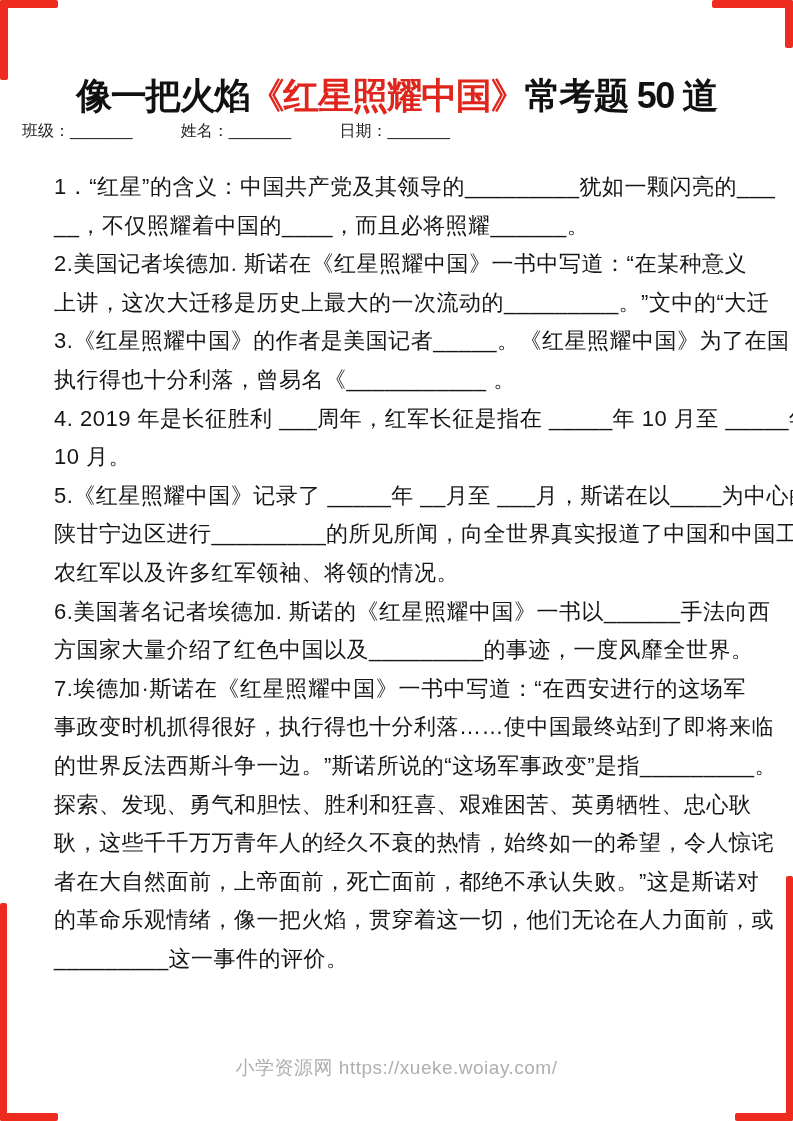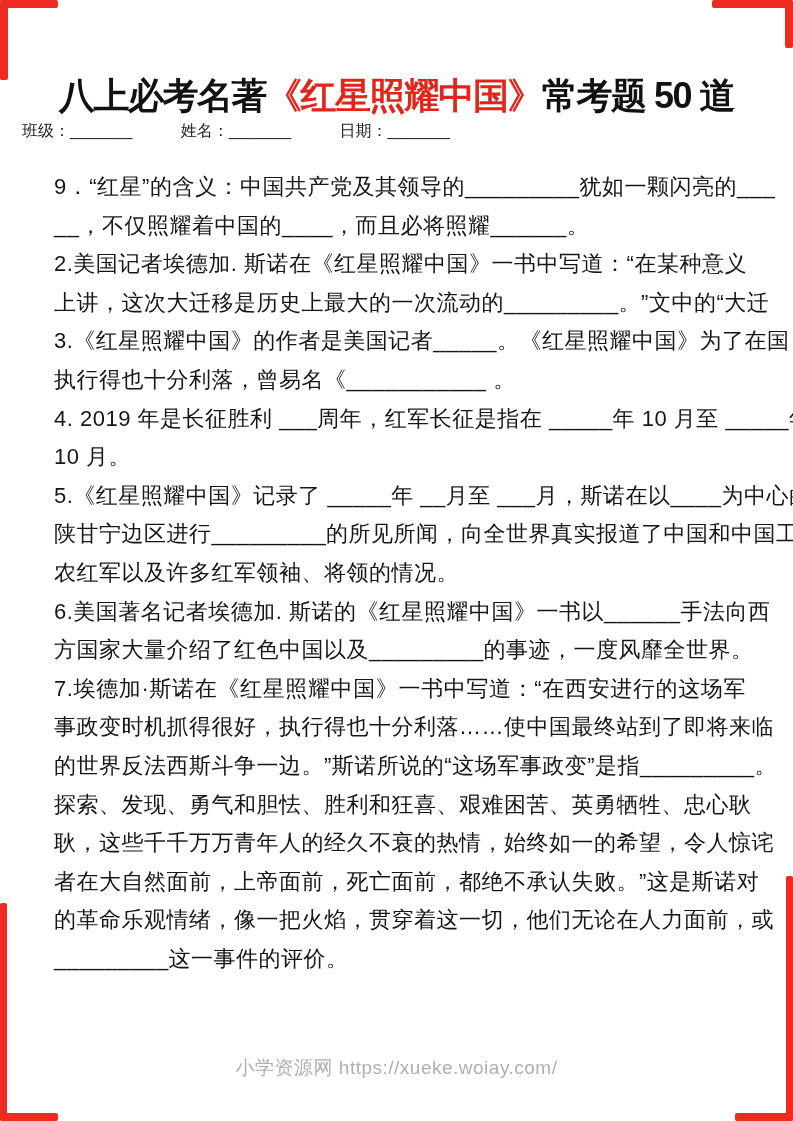--- a/index.html
+++ b/index.html
@@ -49,31 +49,31 @@
 
 <div class="mark m-tl-h"></div>
 <div class="mark m-tl-v"></div>
 <div class="mark m-tr-h"></div>
 <div class="mark m-tr-v"></div>
 <div class="mark m-l-bar"></div>
 <div class="mark m-r-bar"></div>
 <div class="mark m-bl-h"></div>
 <div class="mark m-br-h"></div>
 
-<div class="title"><span>八上必考名著</span><span class="book">《红星照耀中国》</span><span>常考题 50 道</span></div>
+<div class="title"><span>像一把火焰</span><span class="book">《红星照耀中国》</span><span>常考题 50 道</span></div>
 
 <div class="meta">
   <span class="group"><span>班级：</span><span class="blank">_______</span></span>
   <span class="group"><span>姓名：</span><span class="blank">_______</span></span>
   <span class="group"><span>日期：</span><span class="blank">_______</span></span>
 </div>
 
 <div class="body-text">
 
-    <div class="line">9．“红星”的含义：中国共产党及其领导的_________犹如一颗闪亮的___</div>
+    <div class="line">1．“红星”的含义：中国共产党及其领导的_________犹如一颗闪亮的___</div>
 
     <div class="line end">__，不仅照耀着中国的____，而且必将照耀______。</div>
 
     <div class="line">2.美国记者埃德加. 斯诺在《红星照耀中国》一书中写道：“在某种意义</div>
 
     <div class="line">上讲，这次大迁移是历史上最大的一次流动的_________。”文中的“大迁</div>
 
 
     <div class="line">3.《红星照耀中国》的作者是美国记者_____。《红星照耀中国》为了在国</div>
 

